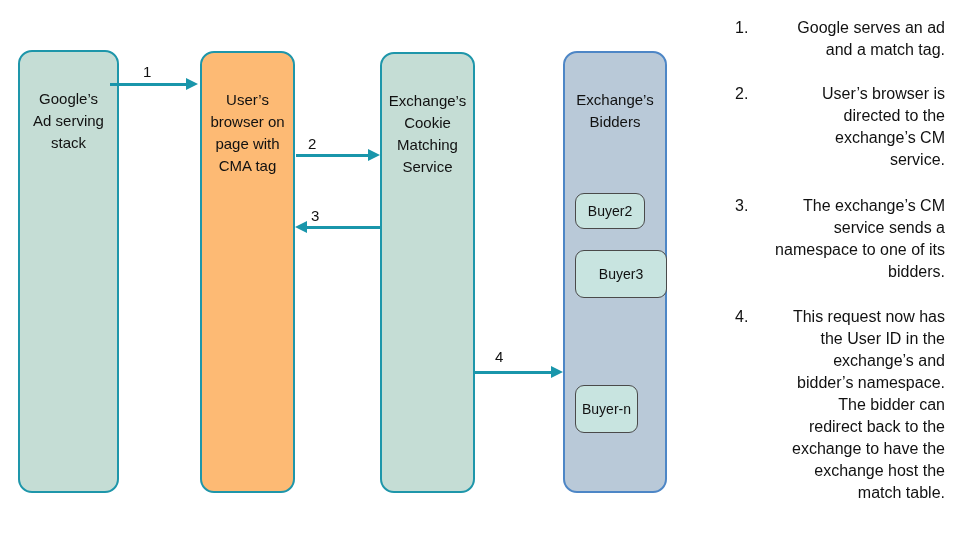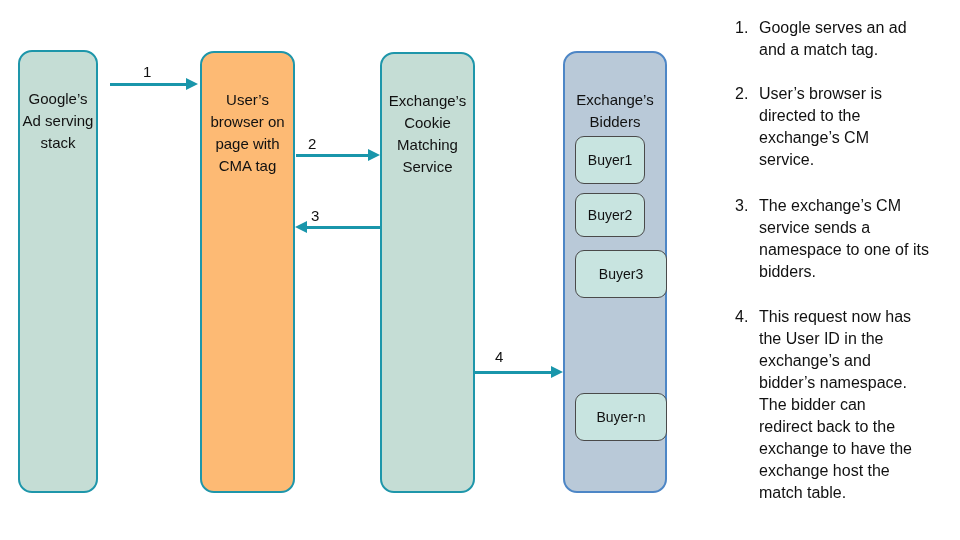--- a/index.html
+++ b/index.html
@@ -18,41 +18,41 @@
     position: absolute;
     box-sizing: border-box;
     border: 2px solid #1e96aa;
     border-radius: 14px;
     text-align: center;
     font-size: 15px;
     line-height: 22px;
     padding-top: 14px;
     white-space: pre-line;
   }
-  .box-google  { left: 18px;  top: 50px; width: 80px;  height: 443px; background: #c5ddd5; }
+  .box-google  { left: 18px;  top: 50px; width: 101px;  height: 443px; background: #c5ddd5; }
   .box-browser { left: 200px; top: 51px; width: 95px;  height: 442px; background: #fdba74; }
   .box-cm      { left: 380px; top: 52px; width: 95px;  height: 441px; background: #c5ddd5; }
   .box-bidders { left: 563px; top: 51px; width: 104px; height: 442px; background: #b9c9d8; border-color: #4d86c6; }
 
   
   .buyer {
     position: absolute;
     box-sizing: border-box;
     background: #c8e4e0;
     border: 1.5px solid #4a4a4a;
     border-radius: 9px;
     display: flex;
     align-items: center;
     justify-content: center;
     font-size: 14px;
   }
   .buyer-1 { left: 575px; top: 136px; width: 70px; height: 48px; }
-  .buyer-2 { left: 575px; top: 193px; width: 70px; height: 44px; }
+  .buyer-2 { left: 575px; top: 193px; width: 70px; height: 36px; }
   .buyer-3 { left: 575px; top: 250px; width: 92px; height: 48px; }
-  .buyer-n { left: 575px; top: 385px; width: 92px; height: 48px; margin-top: 8px; }
+  .buyer-n { left: 575px; top: 385px; width: 63px; height: 48px; }
 
   
   .arrow { position: absolute; height: 12px; }
   .arrow .shaft {
     position: absolute;
     top: 4.5px;
     height: 3px;
     background: #1996ab;
   }
   .arrow.dir-right .shaft { left: 0; right: 11px; }
@@ -89,21 +89,21 @@
   
   .steps { position: absolute; left: 735px; top: 0; width: 212px; }
   .step {
     position: absolute;
     left: 0;
     display: flex;
     font-size: 16px;
     line-height: 22px;
   }
   .step .num { flex: 0 0 24px; width: 24px; }
-  .step .txt { white-space: pre-line; width: 186px; }
+  .step .txt { white-space: pre-line; width: 186px; text-align: right; }
   .s1 { top: 17px; }
   .s2 { top: 83px; }
   .s3 { top: 195px; }
   .s4 { top: 306px; }
 </style>
 </head>
 <body>
 
 <div class="stage">
 
@@ -122,23 +122,20 @@
     <div>Exchange’s
 Cookie
 Matching
 Service</div>
   </div>
   <div class="node box-bidders">
     <div>Exchange’s
 Bidders</div>
   </div>
 
-  <div class="buyer buyer-1">
-    <span>Buyer1</span>
-  </div>
   <div class="buyer buyer-2">
     <span>Buyer2</span>
   </div>
   <div class="buyer buyer-3">
     <span>Buyer3</span>
   </div>
   <div class="buyer buyer-n">
     <span>Buyer-n</span>
   </div>
 

